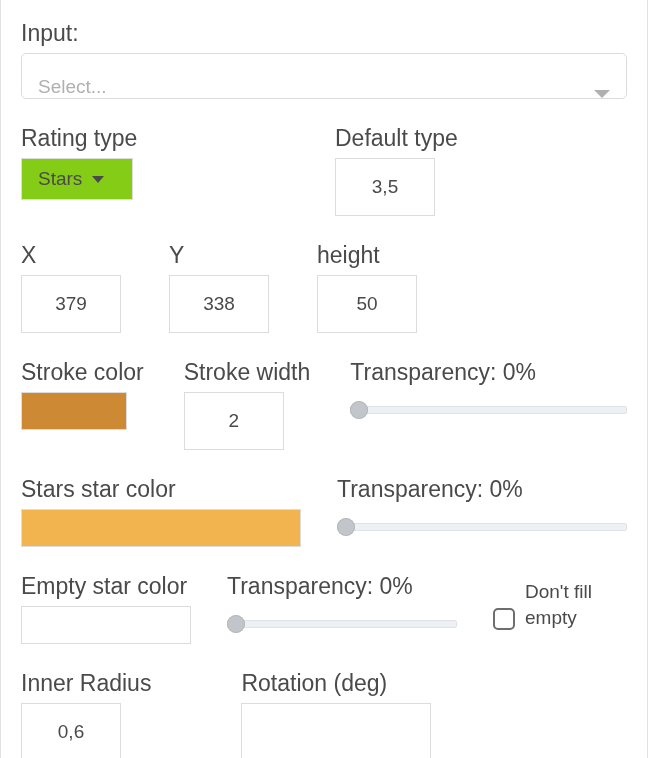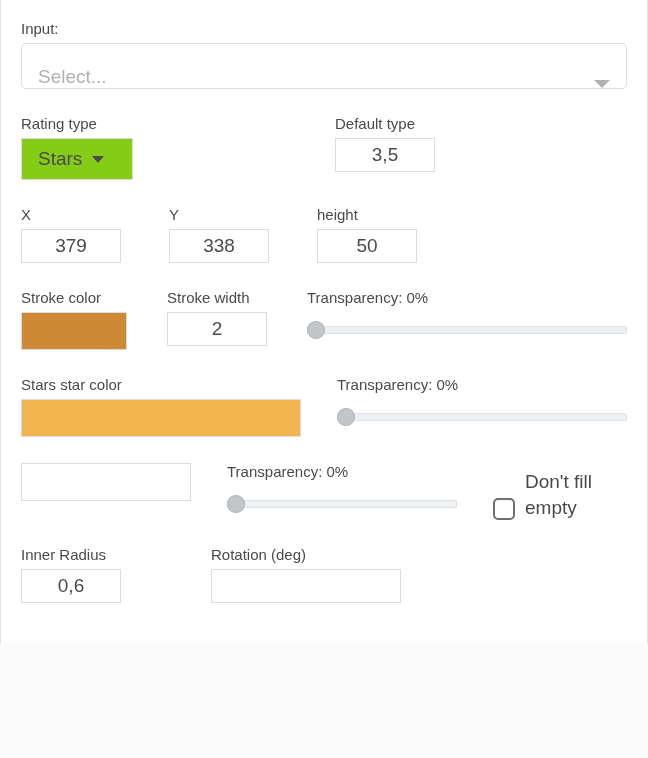--- a/index.html
+++ b/index.html
@@ -14,21 +14,21 @@
   }
   .panel {
     background: #ffffff;
     border: 1px solid #e2e2e2;
     border-top: none;
     border-bottom: none;
     padding: 20px 20px 40px 20px;
     width: 648px;
     position: relative;
   }
-  .label { color: #4a4a4a; font-weight: 300; font-size: 15px; margin-bottom: 6px; display: block; }
+  .label { color: #4a4a4a; font-weight: 300; font-size: 23px; margin-bottom: 6px; display: block; }
 
   .input-select {
     width: 100%;
     height: 46px;
     border: 1px solid #dcdcdc;
     border-radius: 5px;
     background: #fff;
     display: flex;
     align-items: flex-end;
     justify-content: space-between;
@@ -60,21 +60,21 @@
   }
   .dropdown-btn .tri {
     margin-left: 10px;
     width: 0; height: 0;
     border-left: 6px solid transparent;
     border-right: 6px solid transparent;
     border-top: 7px solid #4a4a4a;
   }
 
   .text-input {
-    height: 34px;
+    height: 58px;
     width: 100px;
     border: 1px solid #dcdcdc;
     background: #fff;
     text-align: center;
     font-size: 19px;
     color: #4a4a4a;
     font-family: inherit;
     font-weight: 300;
     outline: none;
   }
@@ -199,20 +199,21 @@
       <span class="label">Transparency: 0%</span>
       <div class="slider">
         <div class="slider-track"></div>
         <div class="slider-thumb"></div>
       </div>
     </div>
   </div>
 
   <div class="row" style="gap:36px; align-items:flex-start;">
     <div class="col">
+      <span class="label">Empty star color</span>
       <div class="swatch empty-c" style="background: rgb(255, 255, 255);"></div>
     </div>
     <div class="col" style="width:230px;">
       <span class="label">Transparency: 0%</span>
       <div class="slider">
         <div class="slider-track"></div>
         <div class="slider-thumb"></div>
       </div>
     </div>
     <div class="checkbox-row" style="margin-top:6px; width:120px;">

